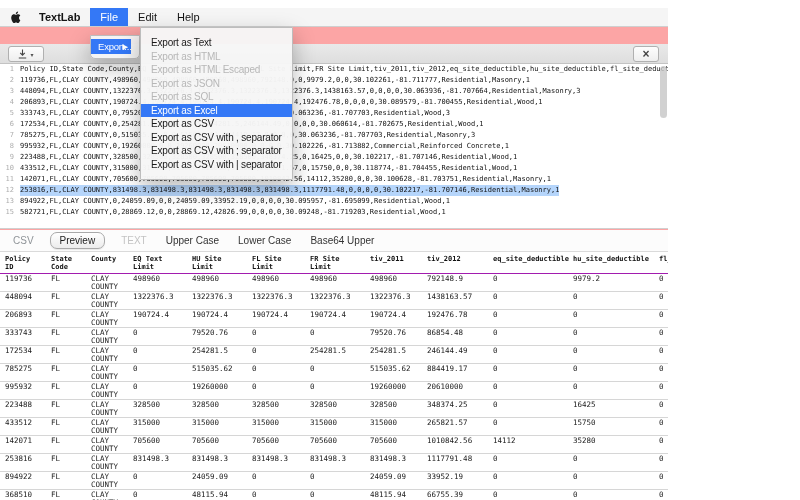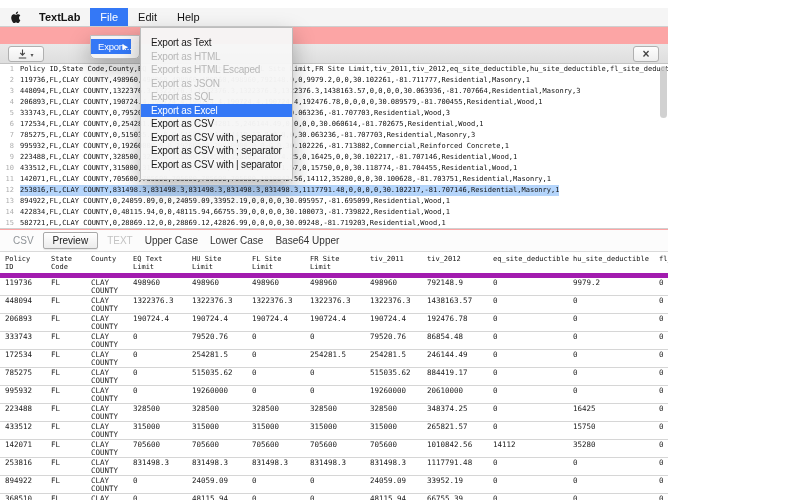--- a/index.html
+++ b/index.html
@@ -41,34 +41,34 @@
             font-family:"DejaVu Sans Mono", monospace; font-size:7px; }
   .ed-line { display:flex; line-height:11px; white-space:pre; }
   .ed-num { width:14px; padding-left:4px; text-align:right; color:#adadad; flex:none; margin-right:6px; }
   .ed-text { color:#111; }
   .ed-text.selected { background:var(--selection); }
   .vscroll { position:absolute; right:1px; top:2px; width:7px; height:160px; }
   .vthumb { width:7px; height:52px; border-radius:4px; background:#c6c6c6; opacity:.8; }
 
   
   .tabbar { position:absolute; top:222px; left:0; right:0; height:22px; background:#fcfcfc;
-            border-bottom:1px solid #dadada; display:flex; align-items:center; gap:6px; padding-left:10px;
+            border-bottom:1px solid #dadada; display:flex; align-items:center; gap:13px; padding-left:10px;
             font-size:10px; color:#333; }
   .tab { padding:2px 3px; }
   .tab.muted { color:#8f9498; }
   .tab.disabled { color:#c3c3c3; }
-  .tab.selected { border:1px solid #a9a9a9; border-radius:2px; background:linear-gradient(#fff,#ececec);
+  .tab.selected { border:1px solid #a9a9a9; border-radius:7px; background:linear-gradient(#fff,#ececec);
                   padding:2px 9px; color:#1c1c1c; box-shadow:0 1px 1px rgba(0,0,0,.08); }
 
   
   .preview { position:absolute; top:244px; left:0; right:0; bottom:0; overflow:hidden; background:#fff; }
   table { border-collapse:collapse; table-layout:fixed; width:806px;
           font-family:"DejaVu Sans Mono", monospace; }
-  th { font-size:7px; line-height:8px; font-weight:normal; text-align:left; vertical-align:top;
-       padding:3px 4px 2px 5px; border-bottom:5px solid #a21caf; color:#111; white-space:normal; overflow:visible; }
+  th { font-size:7px; line-height:8px; font-weight:bold; text-align:left; vertical-align:top;
+       padding:3px 4px 2px 5px; border-bottom:1px solid #a21caf; color:#111; white-space:normal; overflow:visible; }
   td { font-size:7.5px; line-height:8px; vertical-align:top; padding:1px 4px 0 5px;
        border-bottom:1px solid #d6d6d6; color:#1a1a1a; }
 
   
   .menu { position:absolute; background:rgba(246,246,246,.97); border:1px solid #bdbdbd;
           box-shadow:0 8px 22px rgba(0,0,0,.28); font-size:10px; color:#1a1a1a; z-index:50; }
   .file-menu { left:90px; top:27px; width:50px; border-radius:0 0 5px 5px; padding:3px 8px 4px 0; }
   .export-submenu { left:140px; top:19px; width:153px; border-radius:1px; padding:8px 0; z-index:51; }
   .menu-item { position:relative; height:13.5px; line-height:13.5px; padding-left:10px;
                white-space:nowrap; letter-spacing:-0.2px; }
@@ -117,21 +117,20 @@
         <div class="ed-line"><span class="ed-num">4</span><span class="ed-text">206893,FL,CLAY COUNTY,190724.4,190724.4,190724.4,190724.4,190724.4,192476.78,0,0,0,0,30.089579,-81.700455,Residential,Wood,1</span></div>
         <div class="ed-line"><span class="ed-num">5</span><span class="ed-text">333743,FL,CLAY COUNTY,0,79520.76,0,0,79520.76,86854.48,0,0,0,0,30.063236,-81.707703,Residential,Wood,3</span></div>
         <div class="ed-line"><span class="ed-num">6</span><span class="ed-text">172534,FL,CLAY COUNTY,0,254281.5,0,254281.5,254281.5,246144.49,0,0,0,0,30.060614,-81.702675,Residential,Wood,1</span></div>
         <div class="ed-line"><span class="ed-num">7</span><span class="ed-text">785275,FL,CLAY COUNTY,0,515035.62,0,0,515035.62,884419.17,0,0,0,0,30.063236,-81.707703,Residential,Masonry,3</span></div>
         <div class="ed-line"><span class="ed-num">8</span><span class="ed-text">995932,FL,CLAY COUNTY,0,19260000,0,0,19260000,20610000,0,0,0,0,30.102226,-81.713882,Commercial,Reinforced Concrete,1</span></div>
         <div class="ed-line"><span class="ed-num">9</span><span class="ed-text">223488,FL,CLAY COUNTY,328500,328500,328500,328500,328500,348374.25,0,16425,0,0,30.102217,-81.707146,Residential,Wood,1</span></div>
         <div class="ed-line"><span class="ed-num">10</span><span class="ed-text">433512,FL,CLAY COUNTY,315000,315000,315000,315000,315000,265821.57,0,15750,0,0,30.118774,-81.704455,Residential,Wood,1</span></div>
         <div class="ed-line"><span class="ed-num">11</span><span class="ed-text">142071,FL,CLAY COUNTY,705600,705600,705600,705600,705600,1010842.56,14112,35280,0,0,30.100628,-81.703751,Residential,Masonry,1</span></div>
         <div class="ed-line"><span class="ed-num">12</span><span class="ed-text selected">253816,FL,CLAY COUNTY,831498.3,831498.3,831498.3,831498.3,831498.3,1117791.48,0,0,0,0,30.102217,-81.707146,Residential,Masonry,1</span></div>
         <div class="ed-line"><span class="ed-num">13</span><span class="ed-text">894922,FL,CLAY COUNTY,0,24059.09,0,0,24059.09,33952.19,0,0,0,0,30.095957,-81.695099,Residential,Wood,1</span></div>
-        <div class="ed-line"><span class="ed-num">14</span><span class="ed-text">422834,FL,CLAY COUNTY,0,48115.94,0,0,48115.94,66755.39,0,0,0,0,30.100073,-81.739822,Residential,Wood,1</span></div>
         <div class="ed-line"><span class="ed-num">15</span><span class="ed-text">582721,FL,CLAY COUNTY,0,28869.12,0,0,28869.12,42826.99,0,0,0,0,30.09248,-81.719203,Residential,Wood,1</span></div>
       </div>
     <div class="vscroll">
         <div class="vthumb"></div>
       </div>
   </div>
 
   <div class="tabbar" id="tabbar">
       <span class="tab muted">CSV</span>
       <span class="tab selected">Preview</span>

